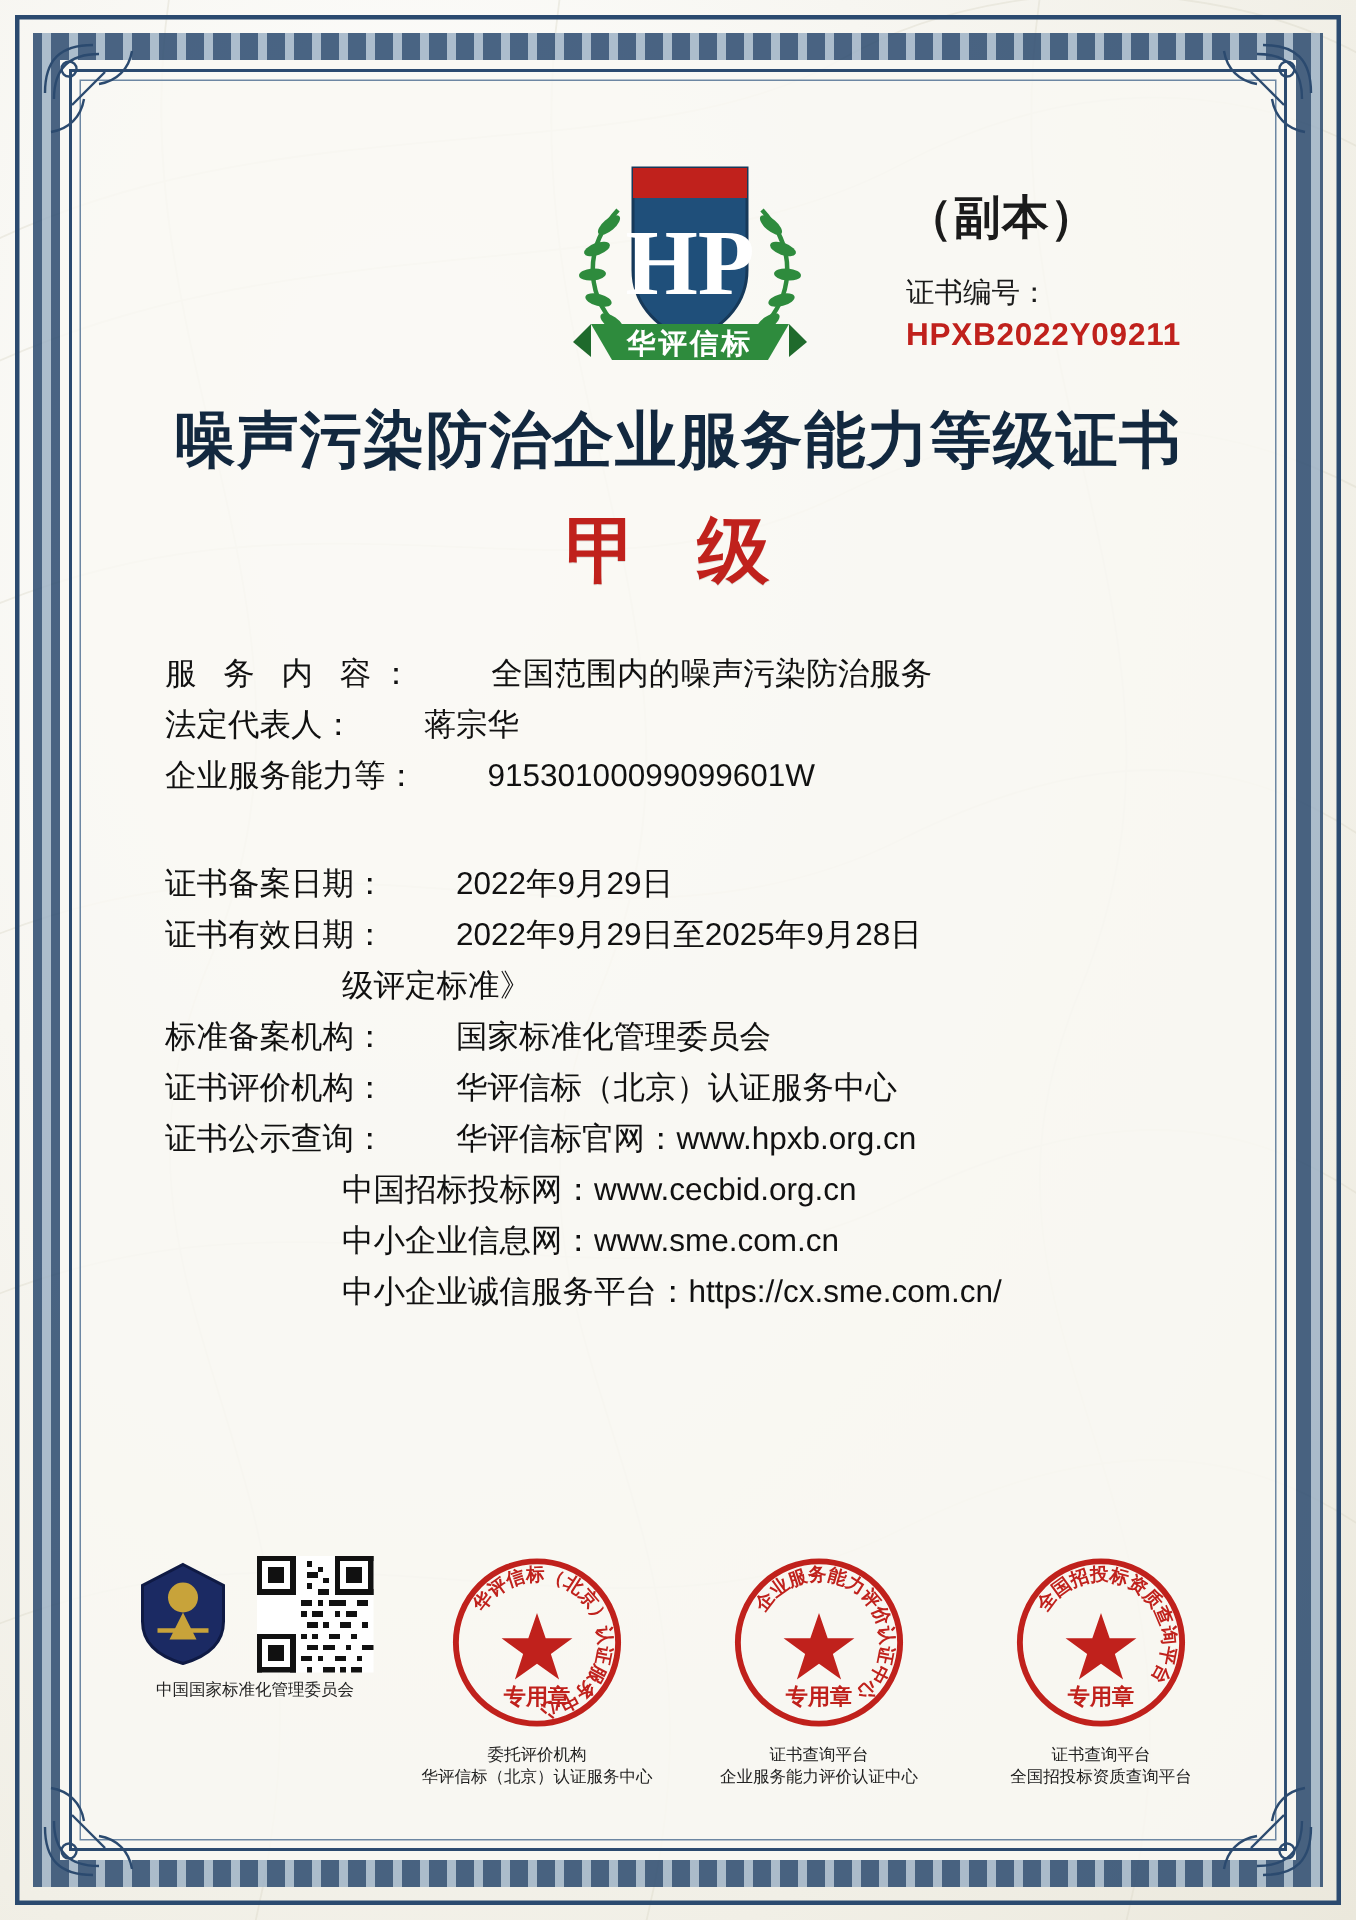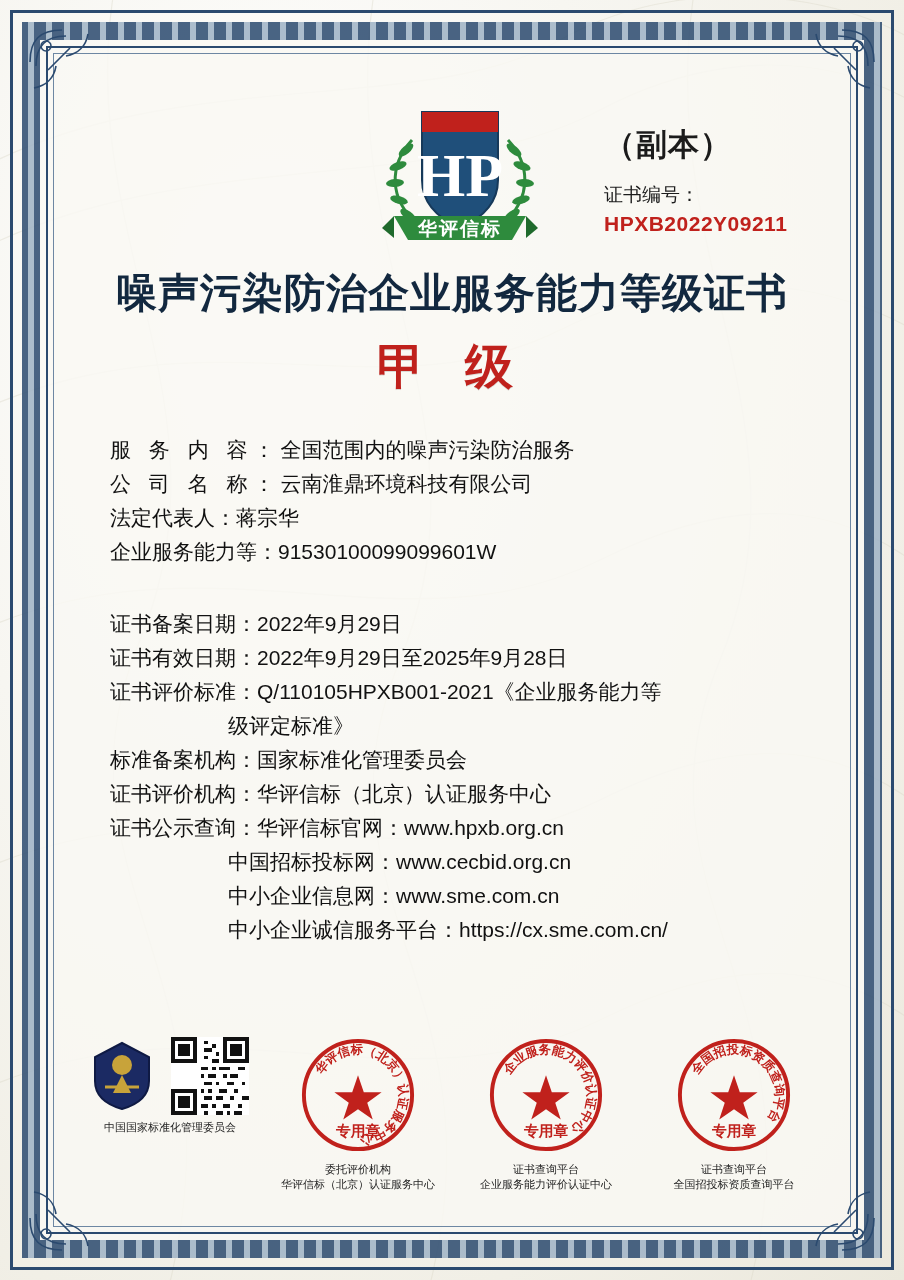--- a/index.html
+++ b/index.html
@@ -142,20 +142,21 @@
   .fields {
     margin-top: 34px;
     padding-left: 50px;
     font-size: 21px;
     color: #111;
     line-height: 1.62;
   }
   .row {
     display: flex;
     align-items: baseline;
+    gap: 47px;
   }
   .label {
     white-space: nowrap;
     color: #111;
   }
   .label.sp {
     letter-spacing: 6px;
   }
   .value {
     color: #111;
@@ -322,44 +323,36 @@
 
     <div class="main-title">噪声污染防治企业服务能力等级证书</div>
     <div class="grade">甲 级</div>
 
     <div class="fields">
       <div class="row">
         <span class="label sp">服 务 内 容：</span>
         <span class="value">全国范围内的噪声污染防治服务</span>
       </div>
       <div class="row">
-        <span class="label sp">公 司 名 称：</span>
-        <span class="value">云南淮鼎环境科技有限公司</span>
-      </div>
-      <div class="row">
         <span class="label">法定代表人：</span>
         <span class="value">蒋宗华</span>
       </div>
       <div class="row">
         <span class="label">企业服务能力等：</span>
         <span class="value">91530100099099601W</span>
       </div>
 
       <div class="block2">
         <div class="row">
           <span class="label">证书备案日期：</span>
           <span class="value">2022年9月29日</span>
         </div>
         <div class="row">
           <span class="label">证书有效日期：</span>
           <span class="value">2022年9月29日至2025年9月28日</span>
-        </div>
-        <div class="row">
-          <span class="label">证书评价标准：</span>
-          <span class="value">Q/110105HPXB001-2021《企业服务能力等</span>
         </div>
         <div class="indent">级评定标准》</div>
       </div>
 
       <div class="block3">
         <div class="row">
           <span class="label">标准备案机构：</span>
           <span class="value">国家标准化管理委员会</span>
         </div>
         <div class="row">

